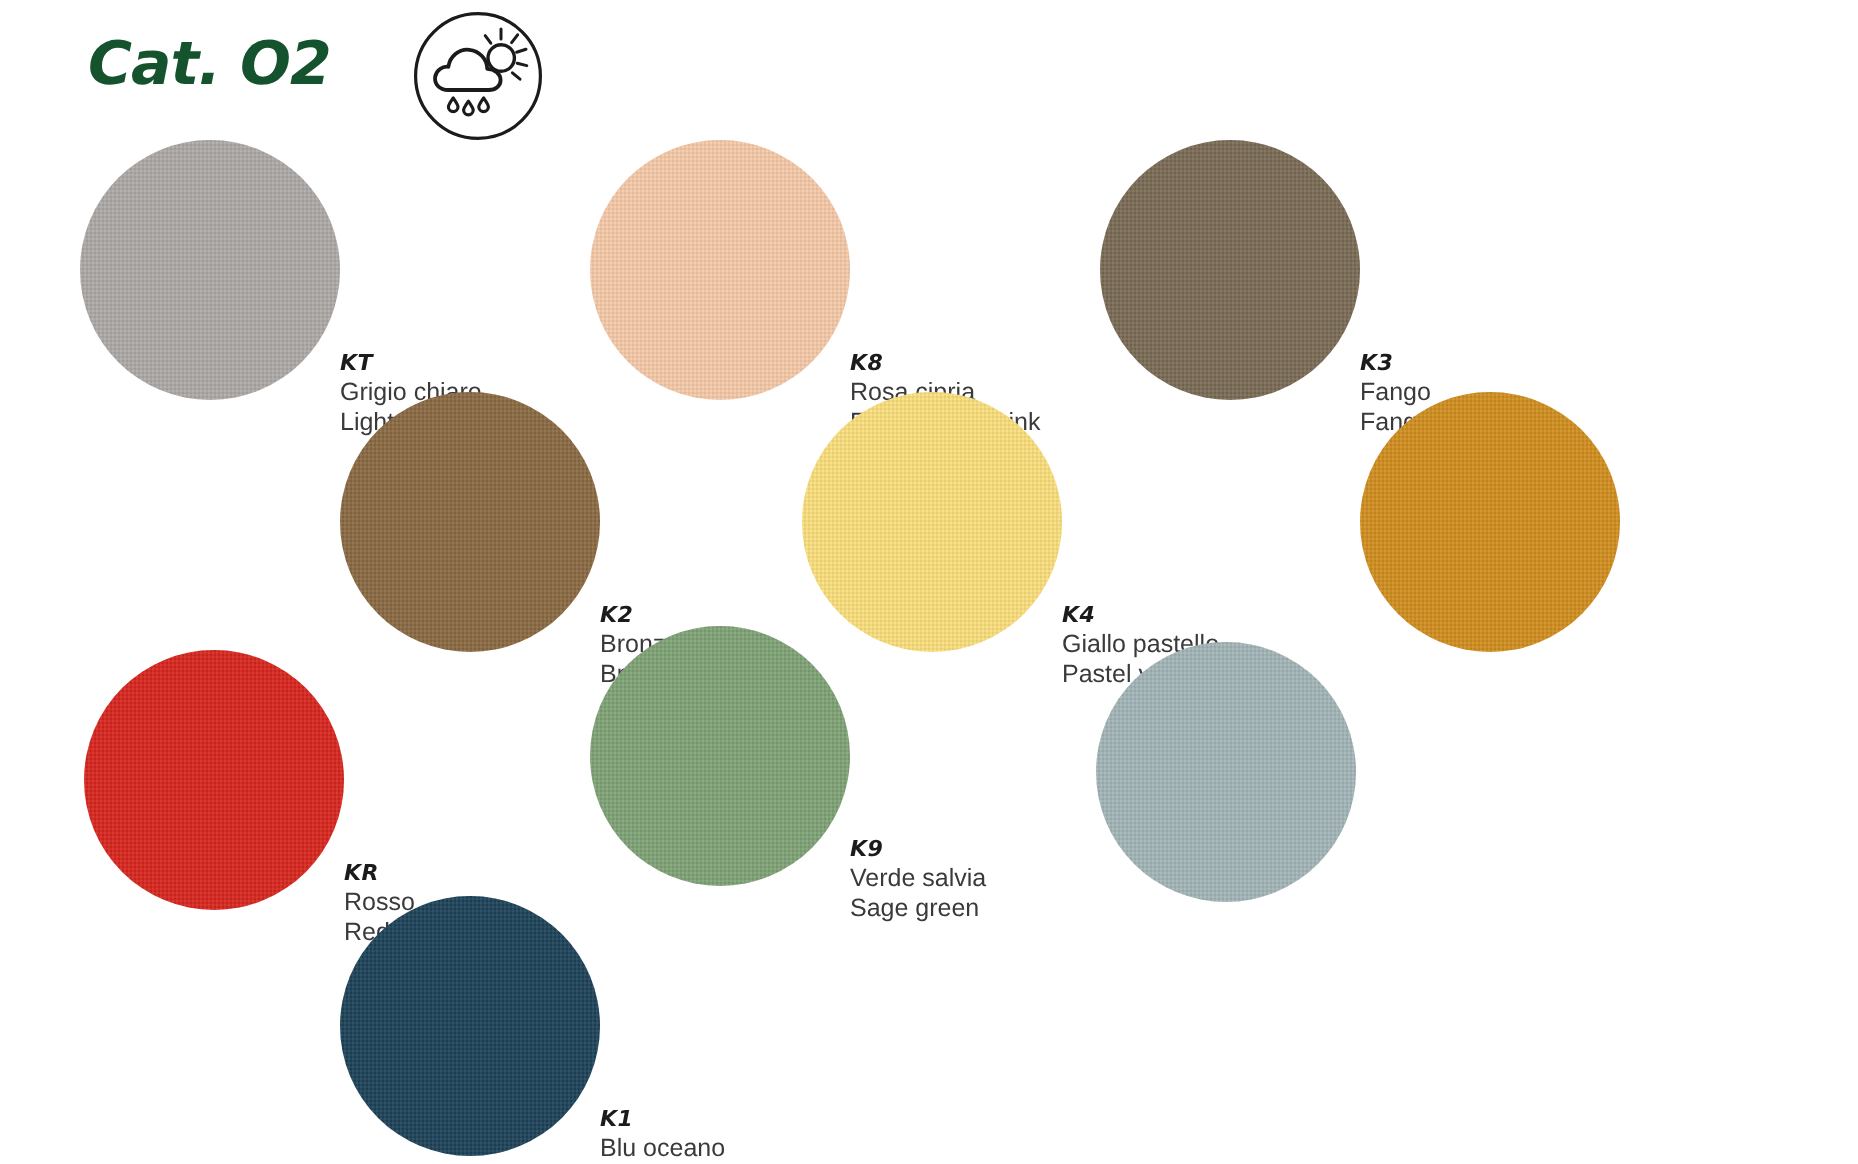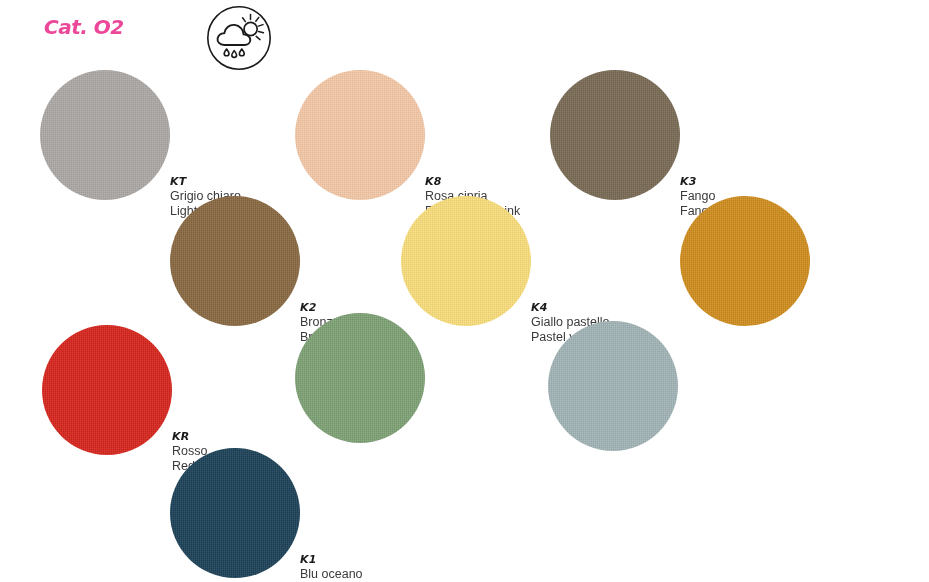--- a/index.html
+++ b/index.html
@@ -28,25 +28,25 @@
     top: 0;
     width: 929px;
     height: 72px;
   }
 
   #cat-title {
     position: absolute;
     left: 44px;
     top: 15px;
     font-family: "DejaVu Sans", sans-serif;
-    font-size: 20px;
+    font-size: 30px;
     font-weight: 700;
     font-style: italic;
     letter-spacing: -0.5px;
-    color: #ec4899;
+    color: #14532d;
     white-space: nowrap;
     text-align: right;
   }
 
   #weather-badge {
     position: absolute;
     left: 206px;
     top: 5px;
     width: 66px;
     height: 66px;
@@ -203,20 +203,25 @@
       <div class="swatch" style="left: 42px; top: 325px; width: 330px; height: 130px;">
         <div class="swatch-disc" style="width: 130px; height: 130px; background: rgb(216, 38, 30);"></div>
         <div class="swatch-label" style="left: 130px; top: 105px;">
           <div class="swatch-code">KR</div>
           <div class="swatch-name-it">Rosso</div>
           <div class="swatch-name-en">Red</div>
         </div>
       </div>
       <div class="swatch" style="left: 295px; top: 313px; width: 330px; height: 130px;">
         <div class="swatch-disc" style="width: 130px; height: 130px; background: rgb(127, 163, 118);"></div>
+        <div class="swatch-label" style="left: 130px; top: 105px;">
+          <div class="swatch-code">K9</div>
+          <div class="swatch-name-it">Verde salvia</div>
+          <div class="swatch-name-en">Sage green</div>
+        </div>
       </div>
       <div class="swatch" style="left: 548px; top: 321px; width: 330px; height: 130px;">
         <div class="swatch-disc" style="width: 130px; height: 130px; background: rgb(163, 181, 184);"></div>
       </div>
       <div class="swatch" style="left: 170px; top: 448px; width: 330px; height: 130px;">
         <div class="swatch-disc" style="width: 130px; height: 130px; background: rgb(29, 66, 88);"></div>
         <div class="swatch-label" style="left: 130px; top: 105px;">
           <div class="swatch-code">K1</div>
           <div class="swatch-name-it">Blu oceano</div>
         </div>

